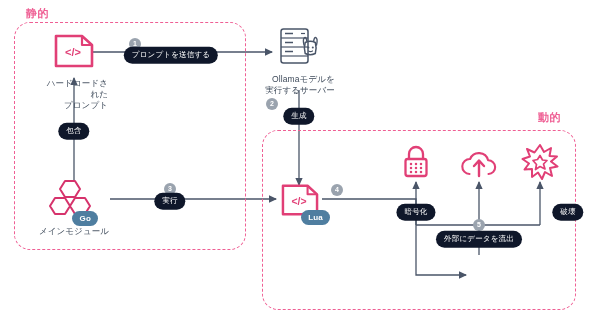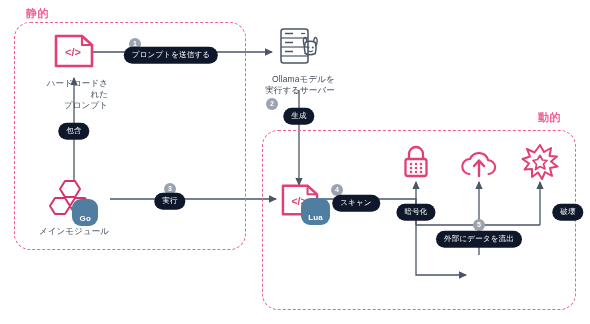--- a/index.html
+++ b/index.html
@@ -42,21 +42,21 @@
   .icon-wrap{position:relative;display:block;}
 
   
   .lang-badge{
     position:absolute;
     right:-13px;bottom:-7px;
     background:#4f7ea0;
     color:#fff;
     font-size:8px;
     font-weight:bold;
-    padding:16px 7px 3px 7px;
+    padding:4px 7px 3px 7px;
     border-radius:9px;
     line-height:1;
     letter-spacing:.2px;
   }
 
   
   .pill{
     position:absolute;
     background:#0f172a;
     color:#ffffff;
@@ -230,21 +230,20 @@
   <div class="step" style="left:135px;top:44px;">1</div>
   <div class="pill" style="left:171px;top:55px;">プロンプトを送信する</div>
 
   <div class="step" style="left:272px;top:104px;">2</div>
   <div class="pill" style="left:299px;top:116px;">生成</div>
 
   <div class="step" style="left:170px;top:189px;">3</div>
   <div class="pill" style="left:170px;top:201px;">実行</div>
 
   <div class="step" style="left:337px;top:190px;">4</div>
-  <div class="pill" style="left:356px;top:203px;">スキャン</div>
 
   <div class="step" style="left:479px;top:225px;">5</div>
   <div class="pill" style="left:416px;top:212px;">暗号化</div>
   <div class="pill" style="left:479px;top:212px;margin-top:27px;">外部にデータを流出</div>
   <div class="pill" style="left:568px;top:212px;">破壊</div>
 
   <div class="pill" style="left:74px;top:131px;">包含</div>
 
 </div>
 

